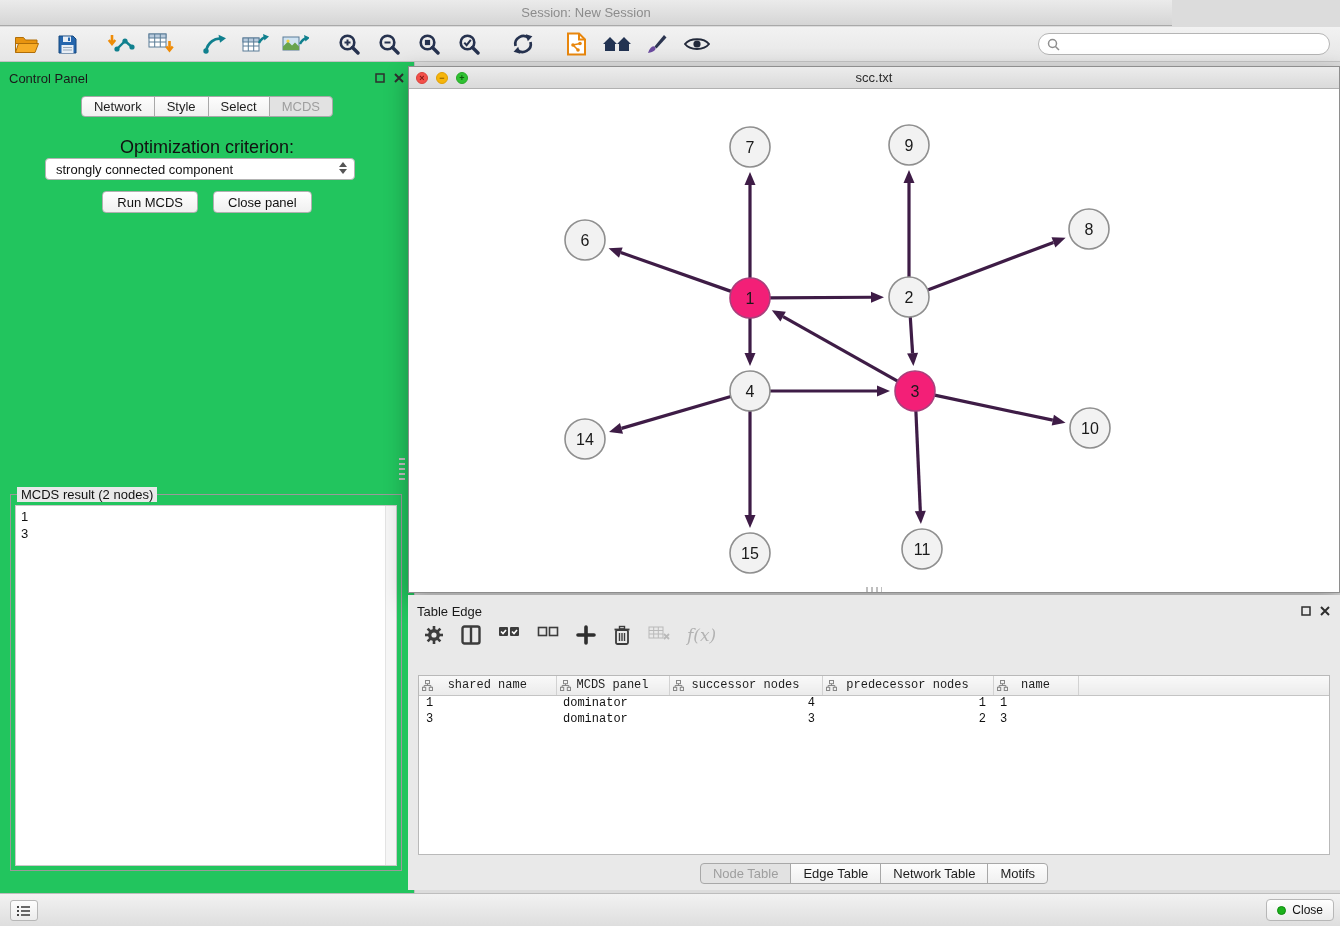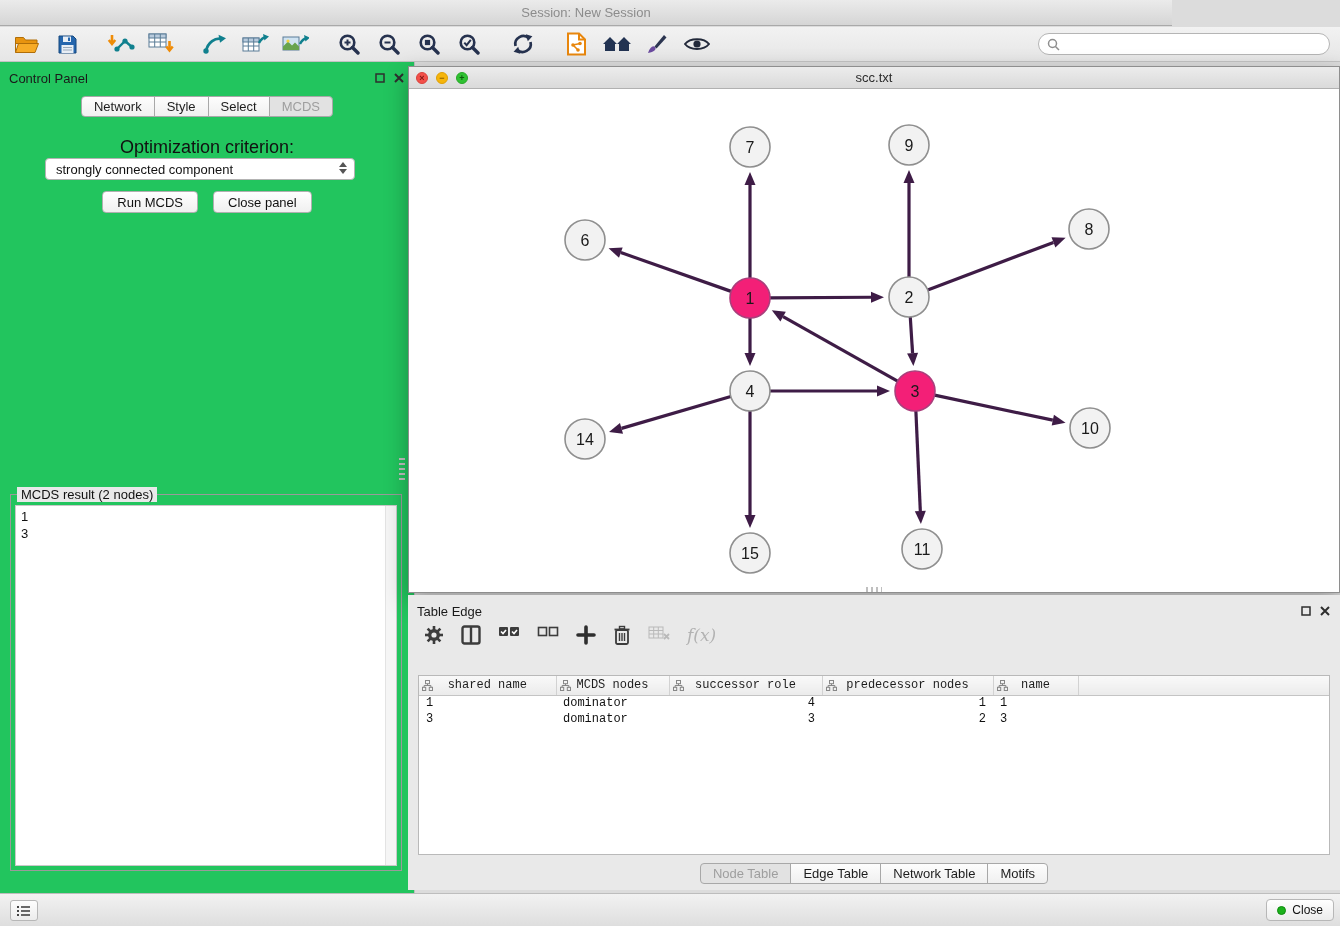--- a/index.html
+++ b/index.html
@@ -520,29 +520,29 @@
                     <path d="M5.5 3.7 v1.8 M2.1 7.3 V5.5 h6.8 v1.8"></path>
                   </g>
                 </svg><span>shared name</span></th>
               <th style="width: 113px;"><svg class="hicon" width="11" height="11" viewBox="0 0 11 11">
                   <g fill="none" stroke="#878787">
                     <rect x="3.5" y="0.5" width="4" height="3.2"></rect>
                     <rect x="0.5" y="7.3" width="3.2" height="3.2"></rect>
                     <rect x="7.3" y="7.3" width="3.2" height="3.2"></rect>
                     <path d="M5.5 3.7 v1.8 M2.1 7.3 V5.5 h6.8 v1.8"></path>
                   </g>
-                </svg><span>MCDS nodes</span></th>
+                </svg><span>MCDS panel</span></th>
               <th style="width: 153px;"><svg class="hicon" width="11" height="11" viewBox="0 0 11 11">
                   <g fill="none" stroke="#878787">
                     <rect x="3.5" y="0.5" width="4" height="3.2"></rect>
                     <rect x="0.5" y="7.3" width="3.2" height="3.2"></rect>
                     <rect x="7.3" y="7.3" width="3.2" height="3.2"></rect>
                     <path d="M5.5 3.7 v1.8 M2.1 7.3 V5.5 h6.8 v1.8"></path>
                   </g>
-                </svg><span>successor role</span></th>
+                </svg><span>successor nodes</span></th>
               <th style="width: 171px;"><svg class="hicon" width="11" height="11" viewBox="0 0 11 11">
                   <g fill="none" stroke="#878787">
                     <rect x="3.5" y="0.5" width="4" height="3.2"></rect>
                     <rect x="0.5" y="7.3" width="3.2" height="3.2"></rect>
                     <rect x="7.3" y="7.3" width="3.2" height="3.2"></rect>
                     <path d="M5.5 3.7 v1.8 M2.1 7.3 V5.5 h6.8 v1.8"></path>
                   </g>
                 </svg><span>predecessor nodes</span></th>
               <th style="width: 85px;"><svg class="hicon" width="11" height="11" viewBox="0 0 11 11">
                   <g fill="none" stroke="#878787">

